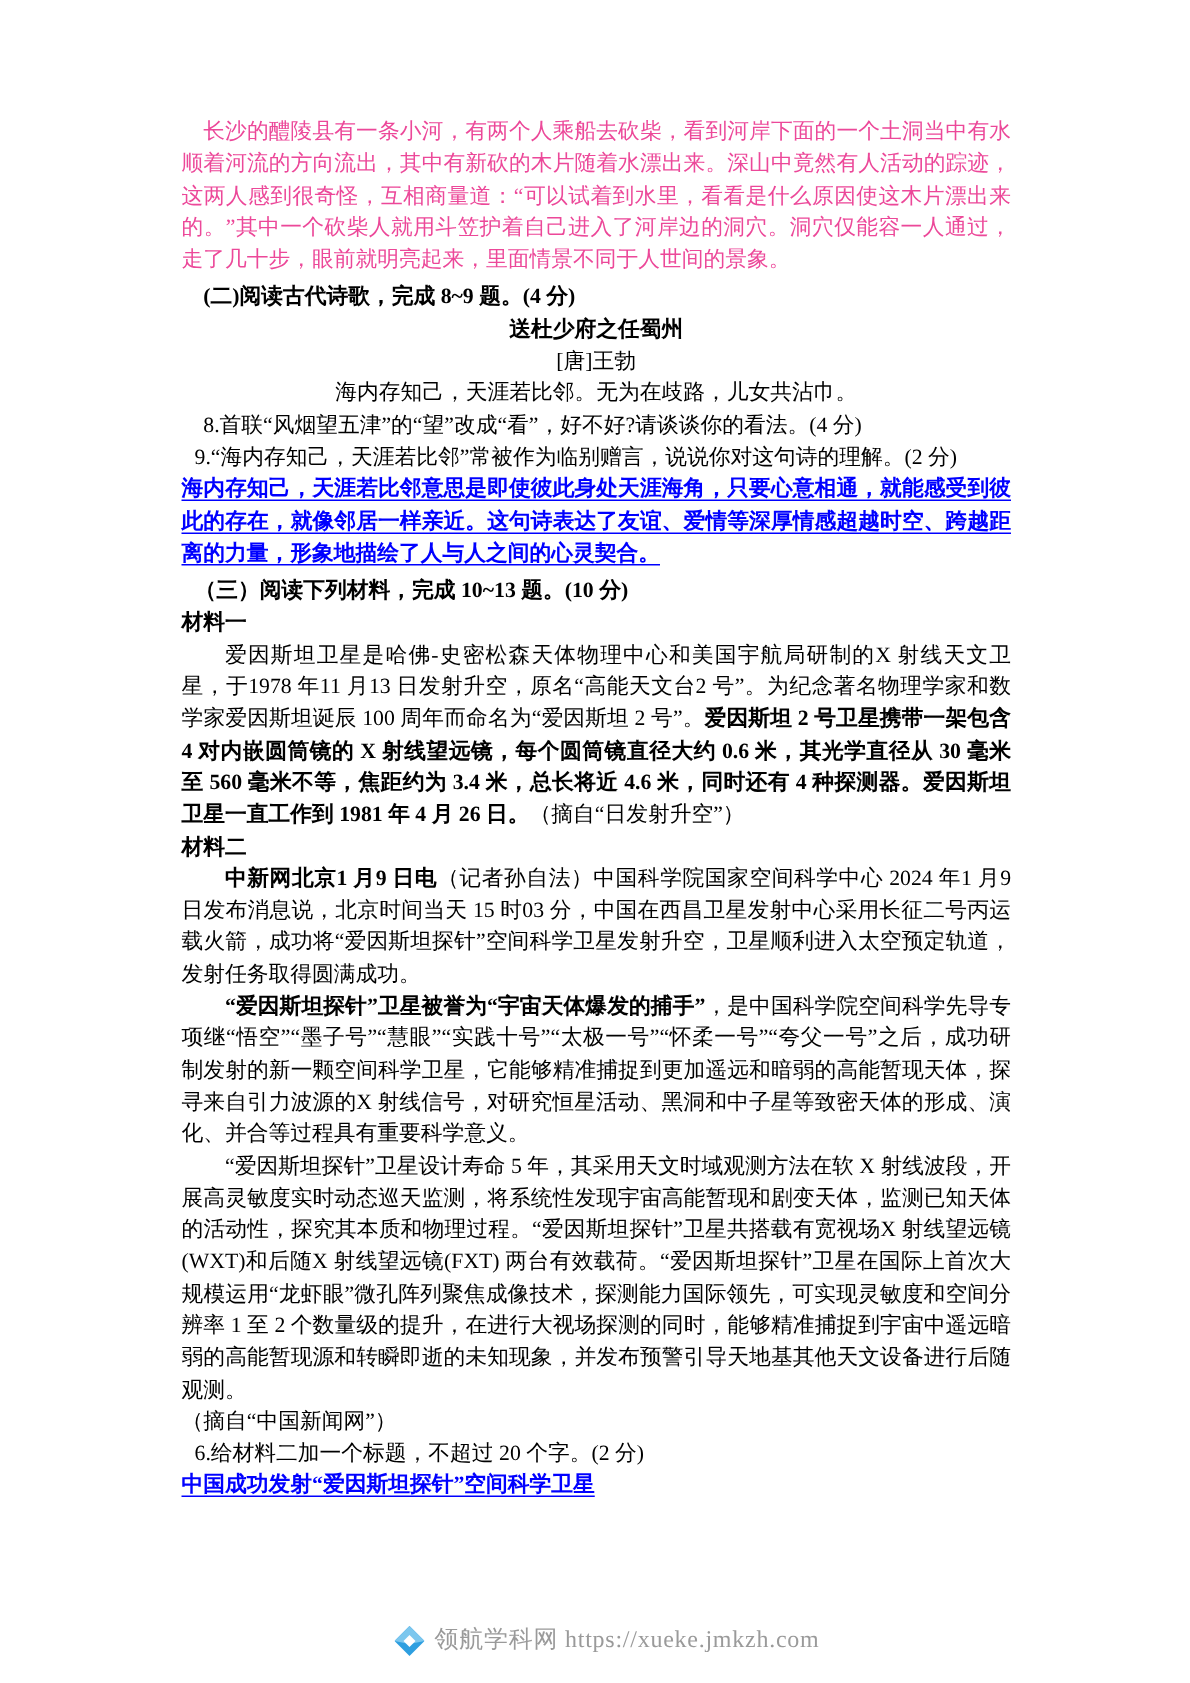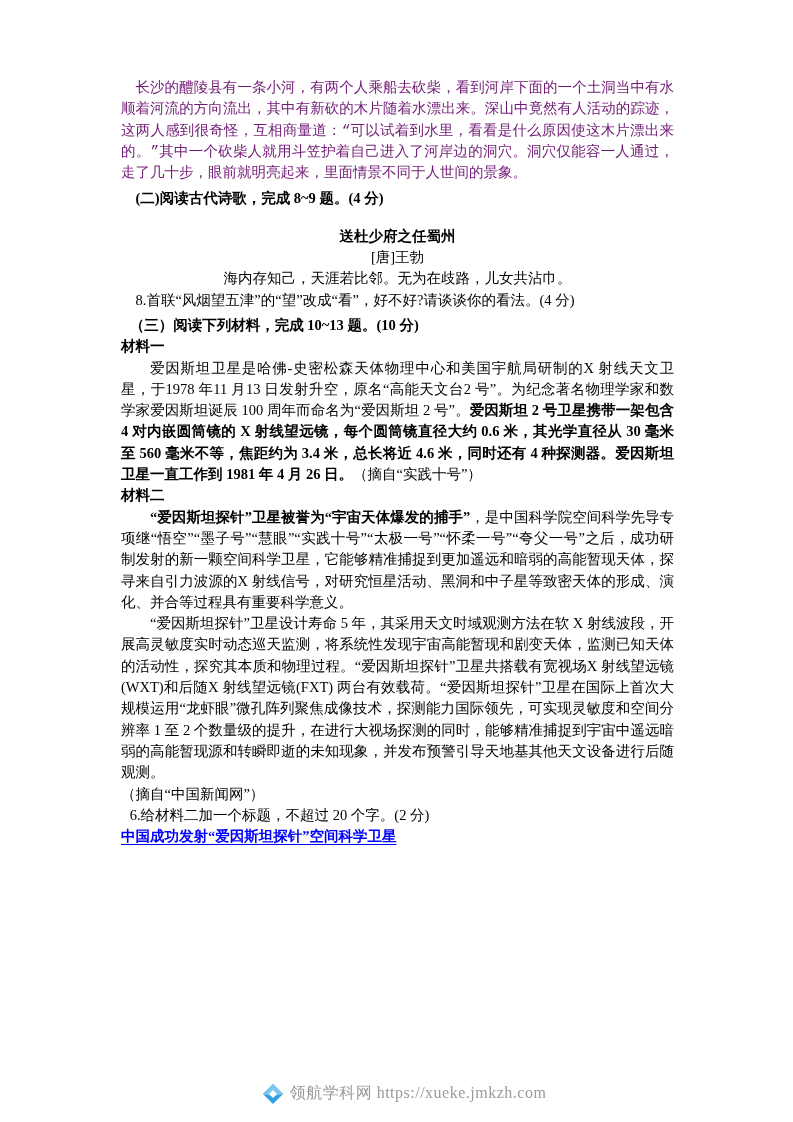--- a/index.html
+++ b/index.html
@@ -14,34 +14,34 @@
     color: #000000;
   }
   .page {
     padding: 78px 119px 0 121px;
   }
   .page p {
     text-align: justify;
     line-height: 21.3px;
     margin: 0;
   }
-  .red { color: #701a75; font-family: Liberation Mono, monospace; }
+  .red { color: #ec4899; }
   .bold { font-weight: bold; }
   .underline { text-underline-offset: 3px; }
   .answer {
     color: #0000ff;
     font-weight: bold;
     text-decoration: underline;
     text-underline-offset: 3px;
   }
   .indent1 { text-indent: 1em; }
   .indent2 { text-indent: 2em; }
   .indent05 { text-indent: 0.6em; }
   .mt4 { margin-top: 4px !important; }
-  .poem { margin-top: 16px; }
+  .poem { margin-top: 0; }
   .poem p { text-align: center; }
   .source-right { text-align: left; }
   .footer {
     position: absolute;
     left: 0; right: 0;
     bottom: 18px;
     display: flex;
     align-items: center;
     justify-content: center;
     gap: 7px;
@@ -66,30 +66,33 @@
 
   <div class="poem">
     <p class="bold">送杜少府之任蜀州</p>
     <p>[唐]王勃</p>
     <p>海内存知己，天涯若比邻。无为在歧路，儿女共沾巾。</p>
   </div>
 
   <p class="indent1">8.首联“风烟望五津”的“望”改成“看”，好不好?请谈谈你的看法。(4 分)</p>
 
 
+  <p class="indent05">9.“海内存知己，天涯若比邻”常被作为临别赠言，说说你对这句诗的理解。(2 分)</p>
 
+  <p class="answer">海内存知己，天涯若比邻意思是即使彼此身处天涯海角，只要心意相通，就能感受到彼此的存在，就像邻居一样亲近。这句诗表达了友谊、爱情等深厚情感超越时空、跨越距离的力量，形象地描绘了人与人之间的心灵契合。</p>
 
   <p class="bold indent05 mt4">（三）阅读下列材料，完成 10~13 题。(10 分)</p>
 
   <p class="bold">材料一</p>
 
-  <p class="indent2"><span>爱因斯坦卫星是哈佛-史密松森天体物理中心和美国宇航局研制的X 射线天文卫星，于1978 年11 月13 日发射升空，原名“高能天文台2 号”。为纪念著名物理学家和数学家爱因斯坦诞辰 100 周年而命名为“爱因斯坦 2 号”。</span><span class="bold underline">爱因斯坦 2 号卫星携带一架包含 4 对内嵌圆筒镜的 X 射线望远镜，每个圆筒镜直径大约 0.6 米，其光学直径从 30 毫米至 560 毫米不等，焦距约为 3.4 米，总长将近 4.6 米，同时还有 4 种探测器。爱因斯坦卫星一直工作到 1981 年 4 月 26 日。</span><span>（摘自“实践十号”）</span></p>
+  <p class="indent2"><span>爱因斯坦卫星是哈佛-史密松森天体物理中心和美国宇航局研制的X 射线天文卫星，于1978 年11 月13 日发射升空，原名“高能天文台2 号”。为纪念著名物理学家和数学家爱因斯坦诞辰 100 周年而命名为“爱因斯坦 2 号”。</span><span class="bold underline">爱因斯坦 2 号卫星携带一架包含 4 对内嵌圆筒镜的 X 射线望远镜，每个圆筒镜直径大约 0.6 米，其光学直径从 30 毫米至 560 毫米不等，焦距约为 3.4 米，总长将近 4.6 米，同时还有 4 种探测器。爱因斯坦卫星一直工作到 1981 年 4 月 26 日。</span><span>（摘自“日发射升空”）</span></p>
 
   <p class="bold">材料二</p>
 
+  <p class="indent2"><span class="bold">中新网北京1 月9 日电</span><span>（记者孙自法）中国科学院国家空间科学中心 2024 年1 月9 日发布消息说，北京时间当天 15 时03 分，中国在西昌卫星发射中心采用长征二号丙运载火箭，成功将“爱因斯坦探针”空间科学卫星发射升空，卫星顺利进入太空预定轨道，发射任务取得圆满成功。</span></p>
 
   <p class="indent2"><span class="bold underline">“爱因斯坦探针”卫星被誉为“宇宙天体爆发的捕手”</span><span>，是中国科学院空间科学先导专项继“悟空”“墨子号”“慧眼”“实践十号”“太极一号”“怀柔一号”“夸父一号”之后，成功研制发射的新一颗空间科学卫星，它能够精准捕捉到更加遥远和暗弱的高能暂现天体，探寻来自引力波源的X 射线信号，对研究恒星活动、黑洞和中子星等致密天体的形成、演化、并合等过程具有重要科学意义。</span></p>
 
   <p class="indent2">“爱因斯坦探针”卫星设计寿命 5 年，其采用天文时域观测方法在软 X 射线波段，开展高灵敏度实时动态巡天监测，将系统性发现宇宙高能暂现和剧变天体，监测已知天体的活动性，探究其本质和物理过程。“爱因斯坦探针”卫星共搭载有宽视场X 射线望远镜(WXT)和后随X 射线望远镜(FXT) 两台有效载荷。“爱因斯坦探针”卫星在国际上首次大规模运用“龙虾眼”微孔阵列聚焦成像技术，探测能力国际领先，可实现灵敏度和空间分辨率 1 至 2 个数量级的提升，在进行大视场探测的同时，能够精准捕捉到宇宙中遥远暗弱的高能暂现源和转瞬即逝的未知现象，并发布预警引导天地基其他天文设备进行后随观测。</p>
 
   <p class="source-right">（摘自“中国新闻网”）</p>
 
   <p class="indent05">6.给材料二加一个标题，不超过 20 个字。(2 分)</p>
 
   <p class="answer">中国成功发射“爱因斯坦探针”空间科学卫星</p>

